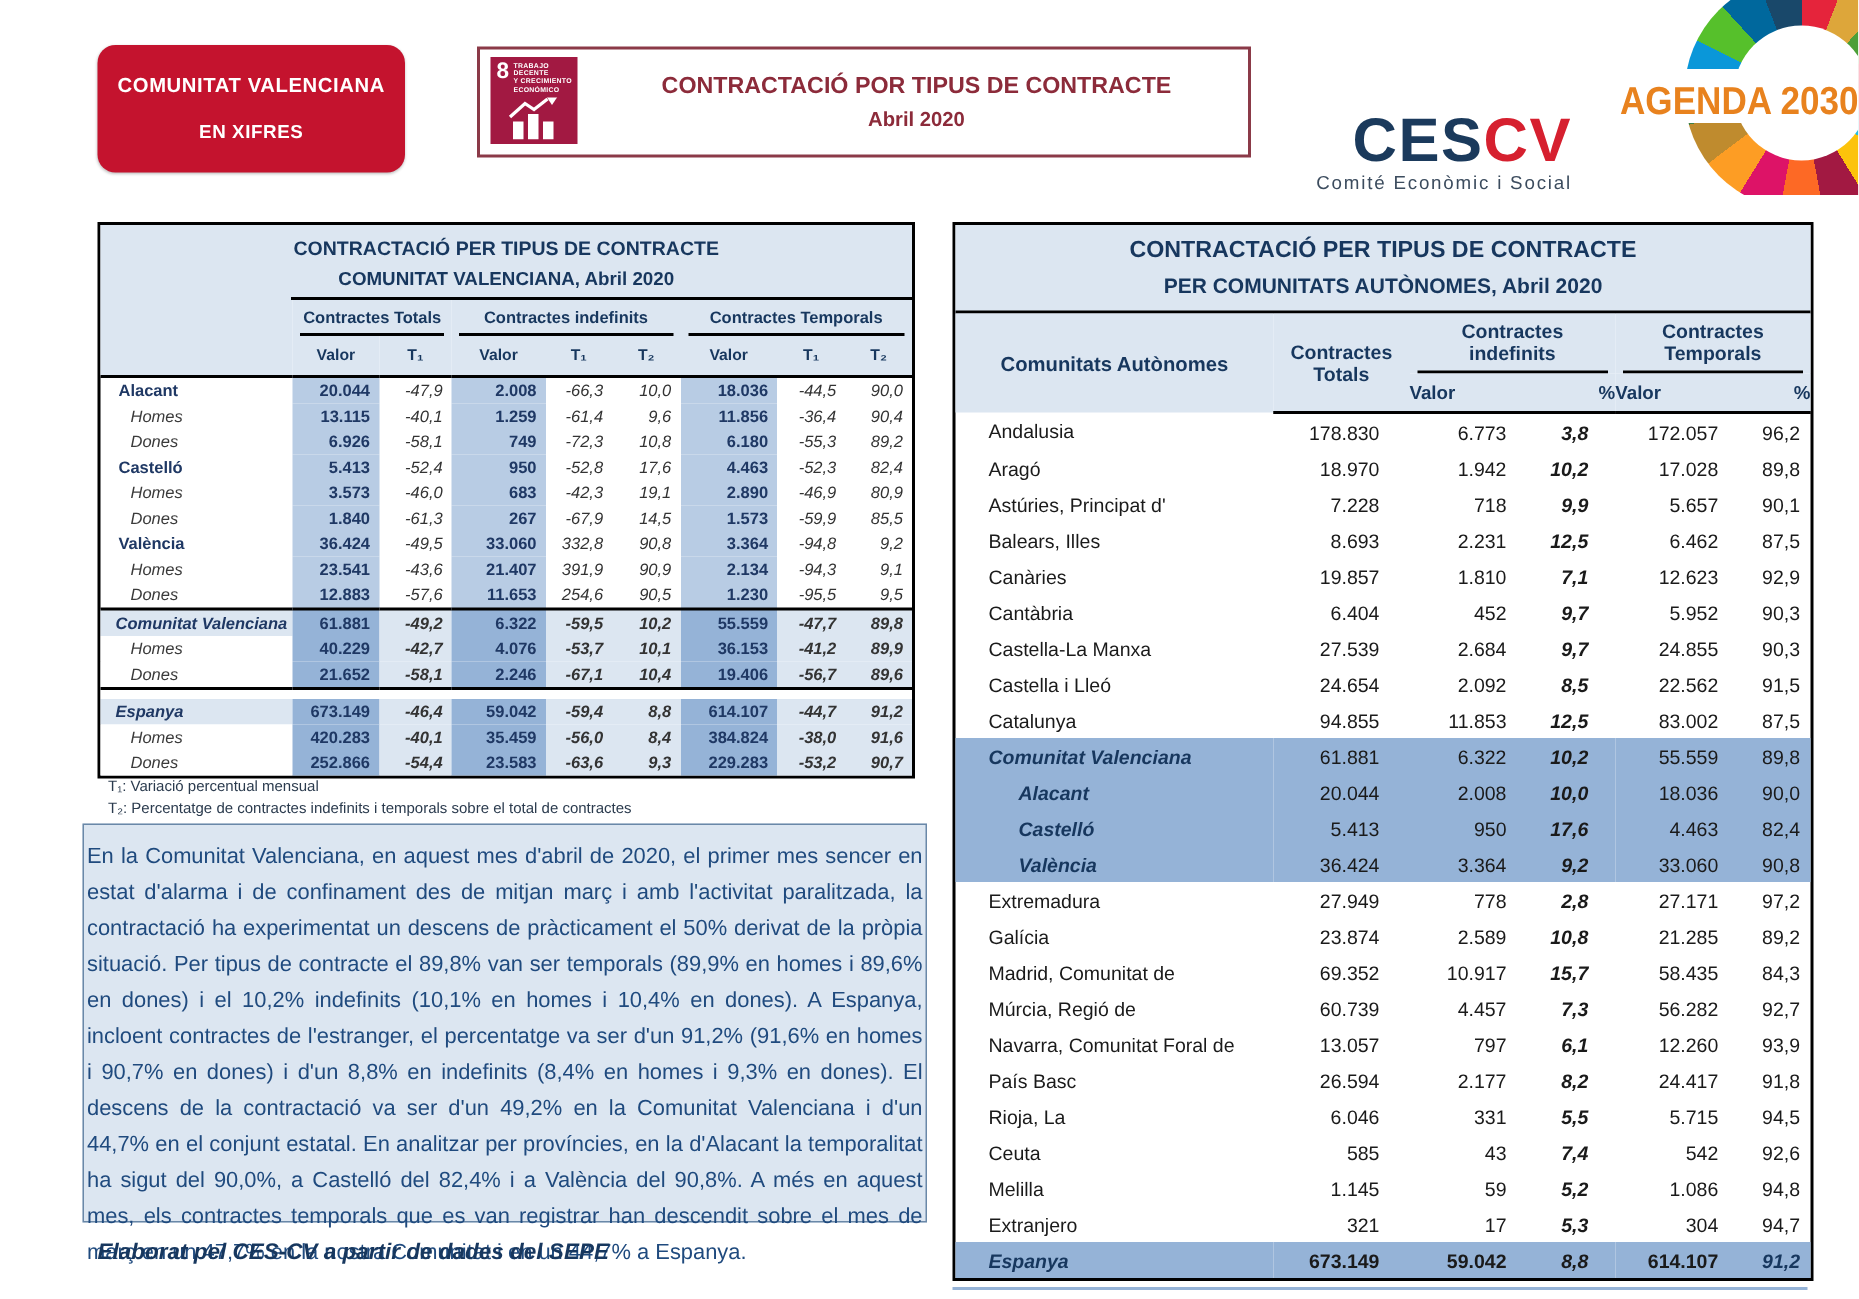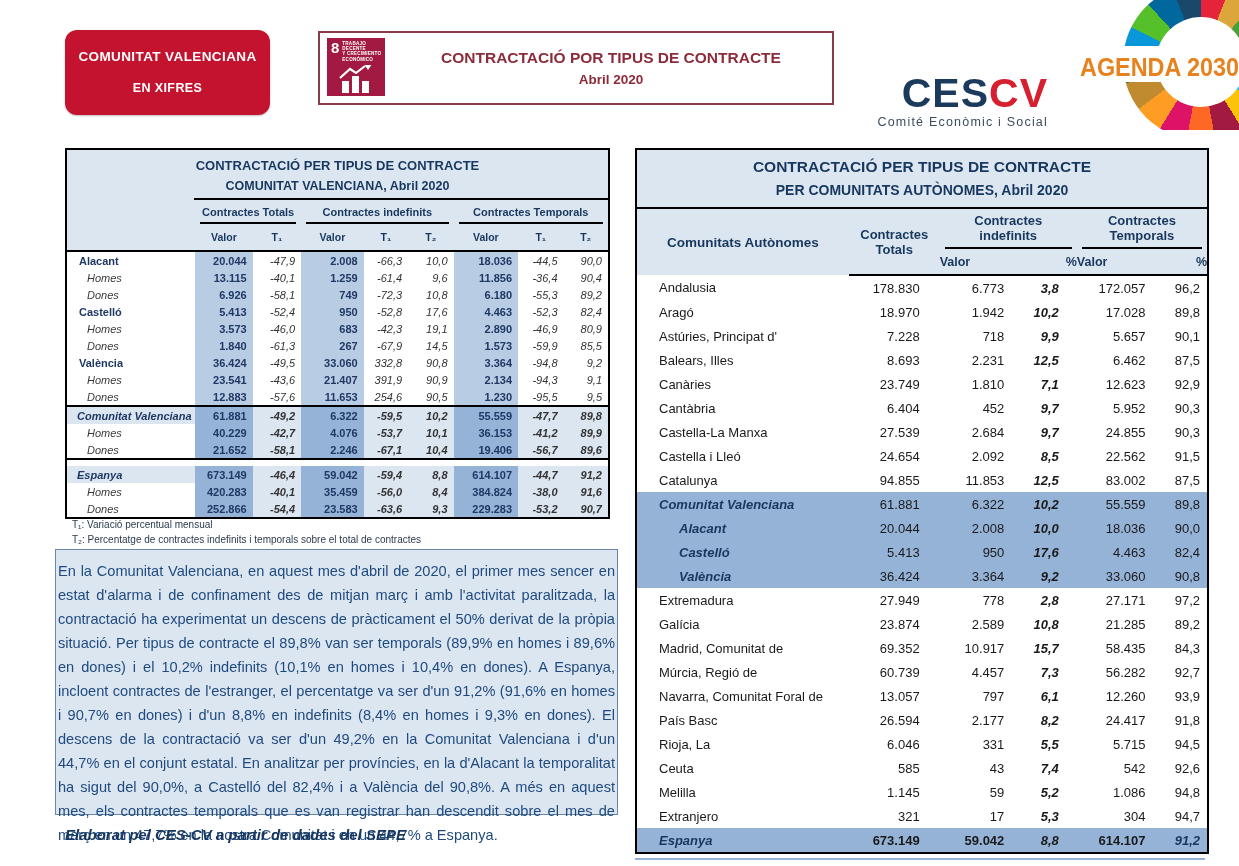--- a/index.html
+++ b/index.html
@@ -442,21 +442,21 @@
           <tr class="">
             <td class="rlbl">Balears, Illes</td>
             <td class="c-tot">8.693</td>
             <td class="c-iv">2.231</td>
             <td class="c-ip">12,5</td>
             <td class="c-tv">6.462</td>
             <td class="c-tp">87,5</td>
           </tr>
           <tr class="">
             <td class="rlbl">Canàries</td>
-            <td class="c-tot">23.749</td>
+            <td class="c-tot">19.857</td>
             <td class="c-iv">1.810</td>
             <td class="c-ip">7,1</td>
             <td class="c-tv">12.623</td>
             <td class="c-tp">92,9</td>
           </tr>
           <tr class="">
             <td class="rlbl">Cantàbria</td>
             <td class="c-tot">6.404</td>
             <td class="c-iv">452</td>
             <td class="c-ip">9,7</td>

